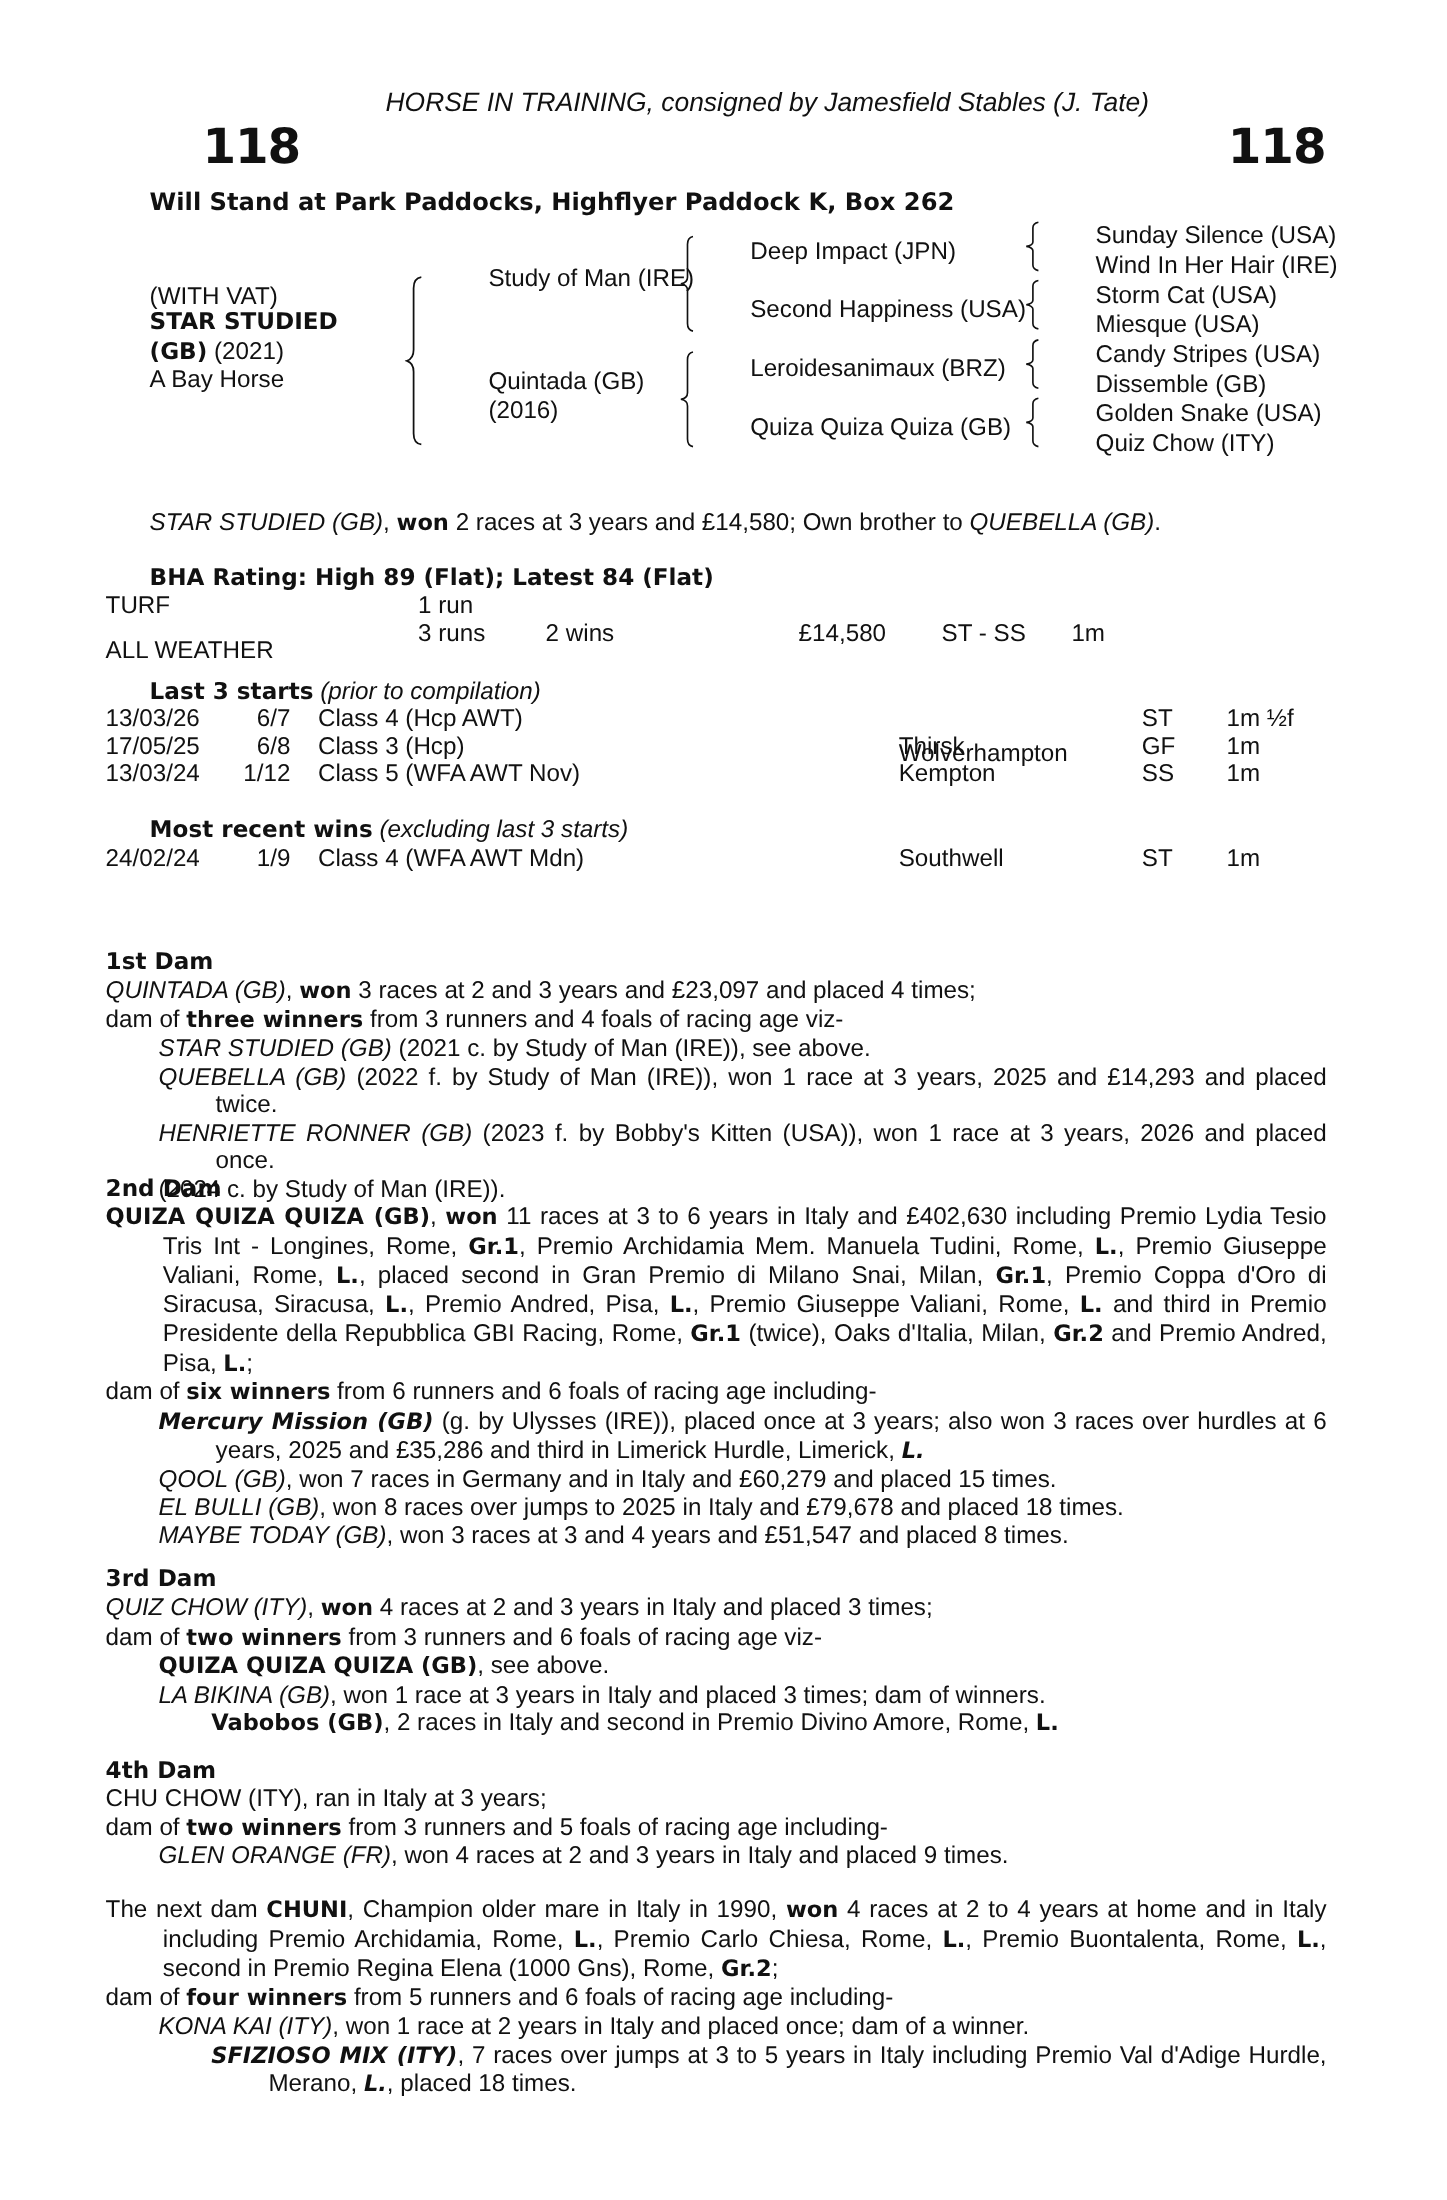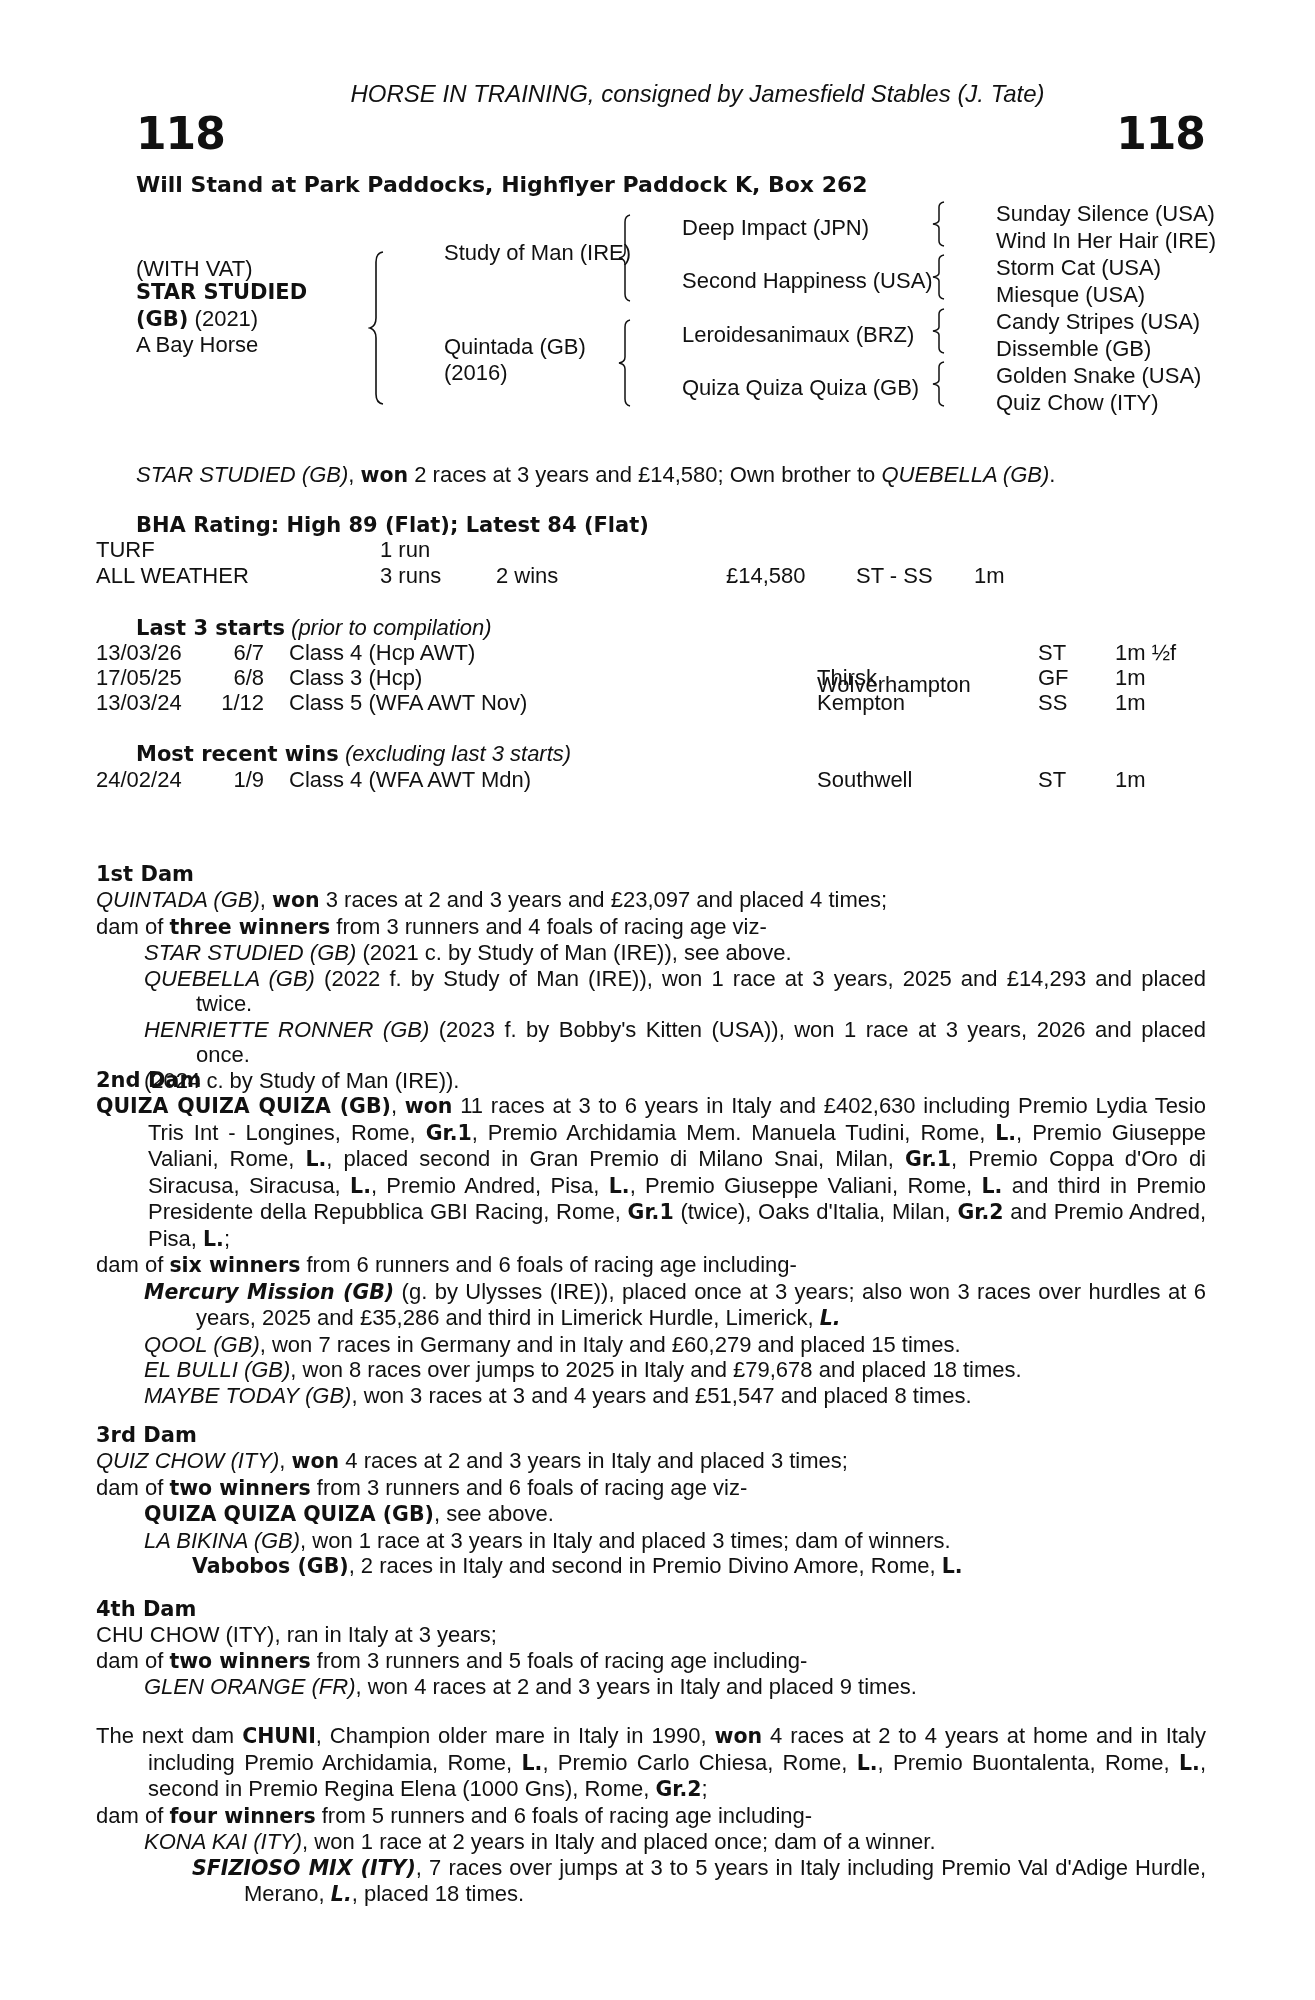--- a/index.html
+++ b/index.html
@@ -6,21 +6,21 @@
   body {
     width: 1315px; height: 2000px; position: relative; overflow: hidden;
     font-family: "Liberation Sans", sans-serif; color: #111111;
   }
   .abs { position: absolute; white-space: nowrap; padding-left: 40px; }
   .f22 { font-size: 22px; line-height: 25px; }
   .blk { font-family: "DejaVu Sans", sans-serif; font-weight: bold; }
   .it { font-style: italic; }
 
   #consignor { left: 0; width: 1315px; top: 80px; text-align: center; font-size: 24px; font-style: italic; }
-  .lotnum { top: 108px; font-family: "DejaVu Sans", sans-serif; font-weight: bold; font-size: 44px; letter-spacing: -1px; }
+  .lotnum { top: 108px; font-family: "DejaVu Sans", sans-serif; font-weight: bold; font-size: 44px; letter-spacing: -1px; margin-left: 48px; }
   #lot-left { left: 96px; }
   #lot-right { right: 110px; }
   #stand { left: 96px; top: 172px; font-family: "DejaVu Sans", sans-serif; font-weight: bold; font-size: 22px; }
 
   
   .ped { font-size: 22px; line-height: 25px; }
   .brace { position: absolute; }
   .brace svg { display: block; }
 
   
@@ -113,21 +113,21 @@
 </div>
 
 <div class="abs f22" style="left:96px; top:462px;">
   <span class="it">STAR STUDIED (GB)</span>, <span class="bl">won</span><span> 2 races at 3 years and £14,580; Own brother to </span><span class="it">QUEBELLA (GB)</span><span>.</span>
 </div>
 
 <div class="abs secttl" style="left:96px; top:513px;">BHA Rating: High 89 (Flat); Latest 84 (Flat)</div>
 <div>
   <div class="col" style="left:96px; top:537px;">TURF</div>
   <div class="col" style="left:380px; top:537px;">1 run</div>
-  <div class="col" style="left:96px; top:563px;text-align:center;">ALL WEATHER</div>
+  <div class="col" style="left:96px; top:578px;text-align:center;">ALL WEATHER</div>
   <div class="col" style="left:380px; top:563px;">3 runs</div>
   <div class="col" style="left:496px; top:563px;">2 wins</div>
   <div class="col" style="left:726px; top:563px;">£14,580</div>
   <div class="col" style="left:856px; top:563px;">ST - SS</div>
   <div class="col" style="left:974px; top:563px;">1m</div>
 </div>
 
 <div class="abs f22" style="left:96px; top:615px;">
   <span class="secttl">Last 3 starts</span>
   <span class="it">(prior to compilation)</span>

